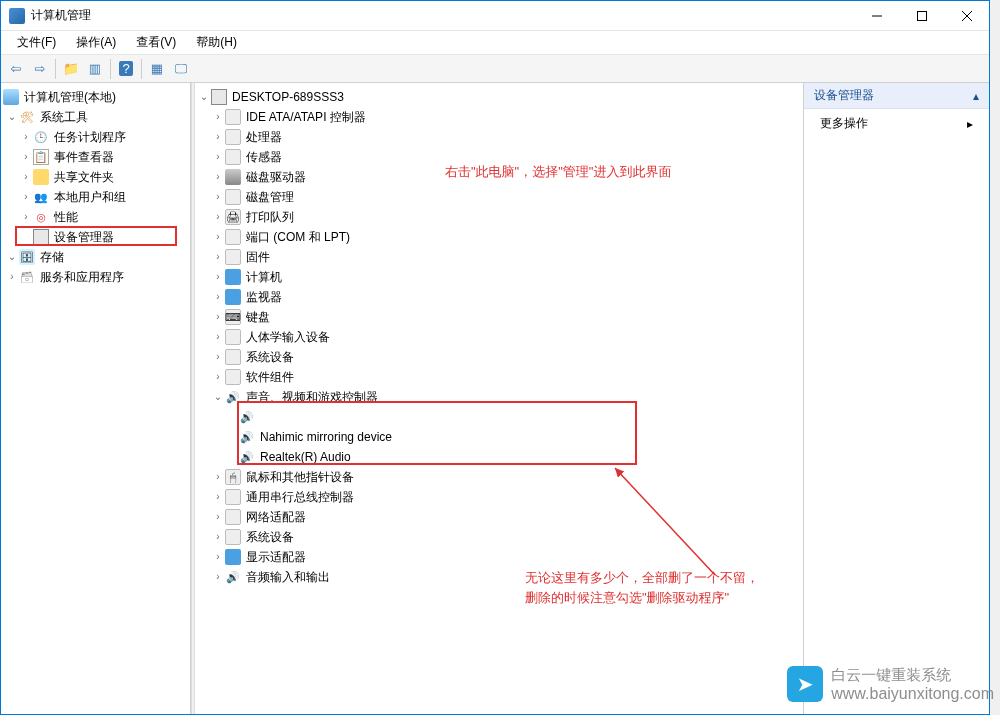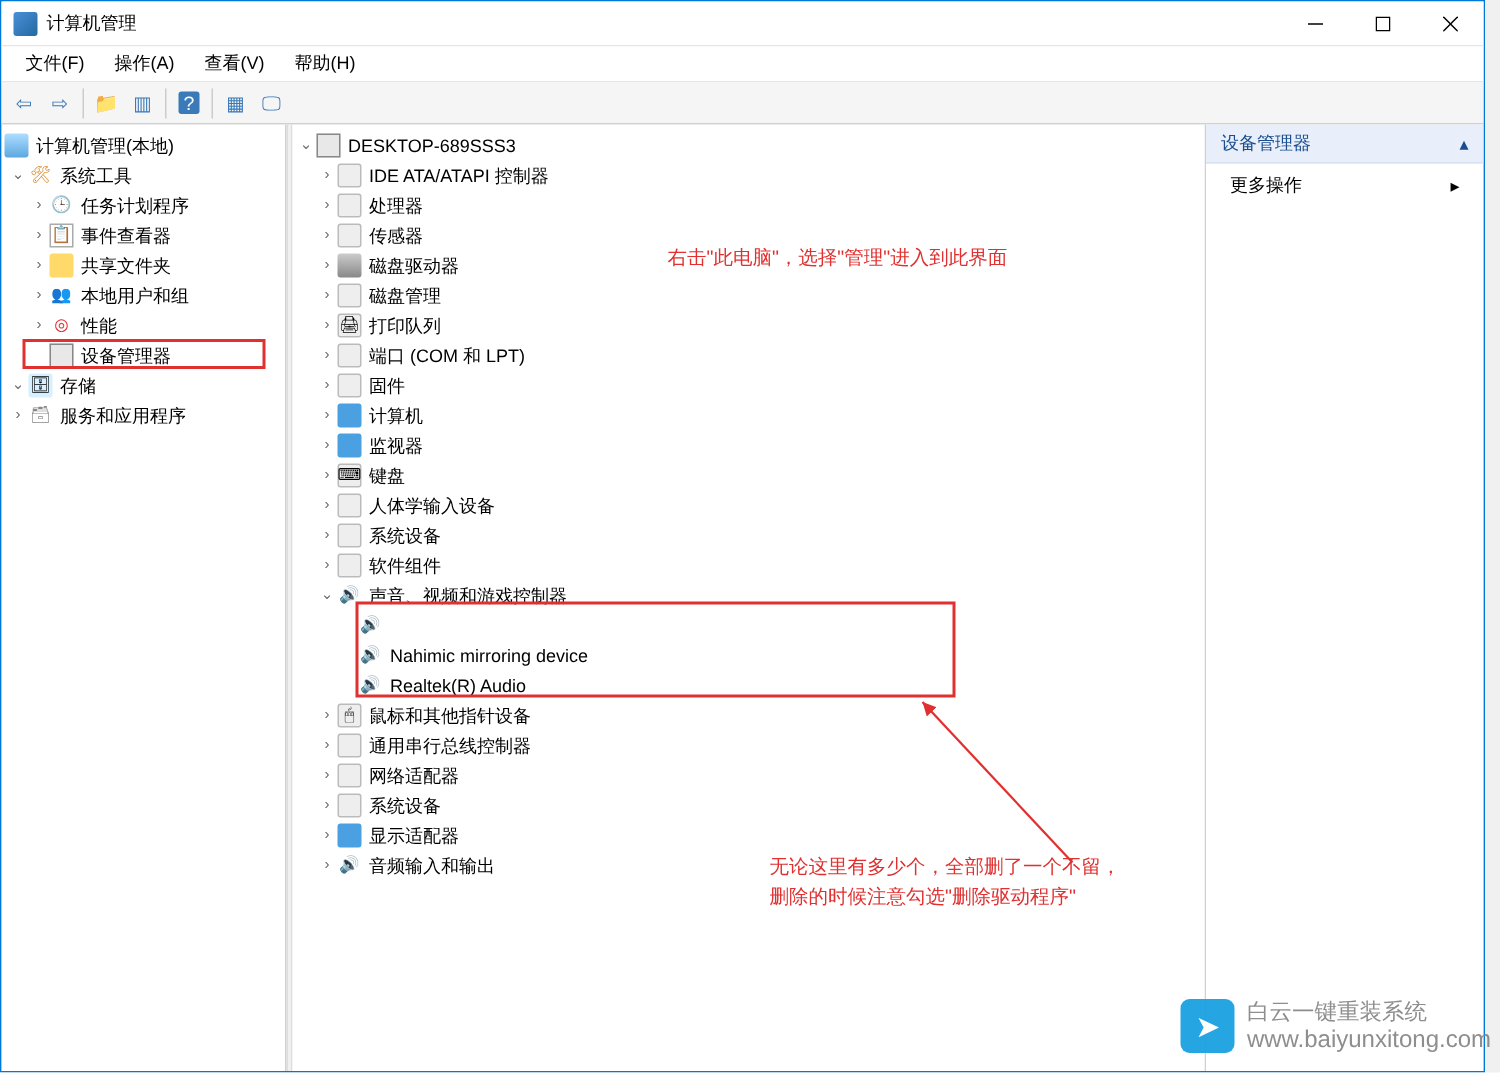--- a/index.html
+++ b/index.html
@@ -556,21 +556,21 @@
 
       <svg class="arrow-line" style="left:0; top:0; width:600px; height:560px; overflow:visible;">
         <defs>
             <marker id="ah" markerWidth="8" markerHeight="8" refX="6" refY="3" orient="auto">
               <path d="M0,0 L6,3 L0,6 Z" fill="#e03030"></path>
             </marker>
           </defs>
         <line x1="520" y1="492" x2="420" y2="385" stroke="#e03030" stroke-width="1.5" marker-end="url(#ah)"></line>
       </svg>
 
-      <div class="red-text" style="left:318px; top:485px; width:270px; line-height:1.5;">
+      <div class="red-text" style="left:330px; top:485px; width:270px; line-height:1.5;">
         <div>无论这里有多少个，全部删了一个不留，</div>
         <div>删除的时候注意勾选"删除驱动程序"</div>
       </div>
     </div>
 
     <div class="right-panel">
       <div class="right-section-title">
         <span>设备管理器</span>
         <span>▴</span>
       </div>

